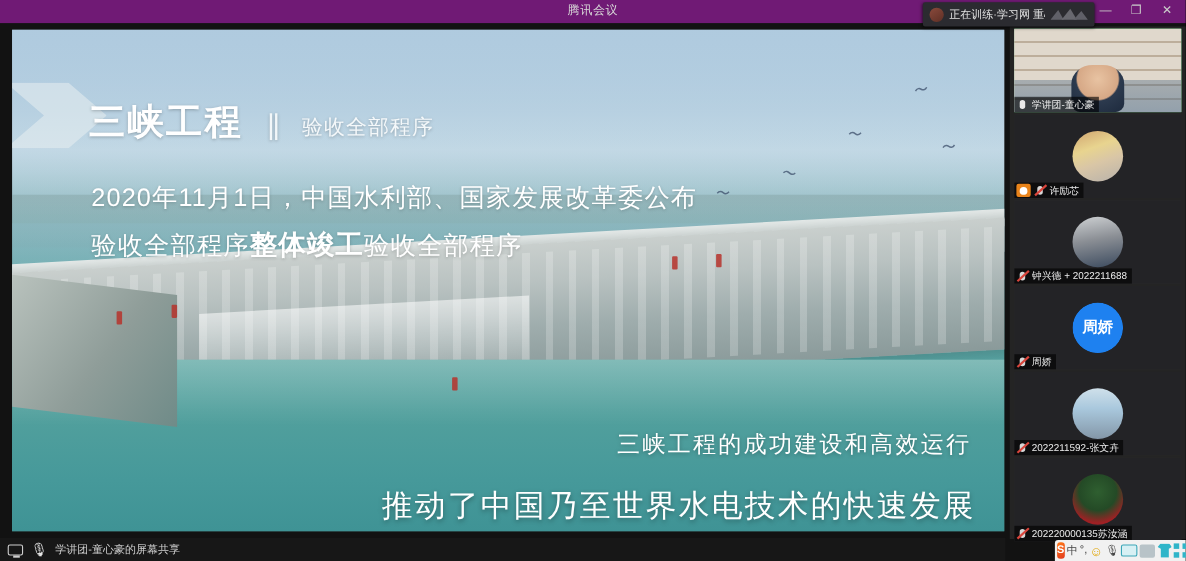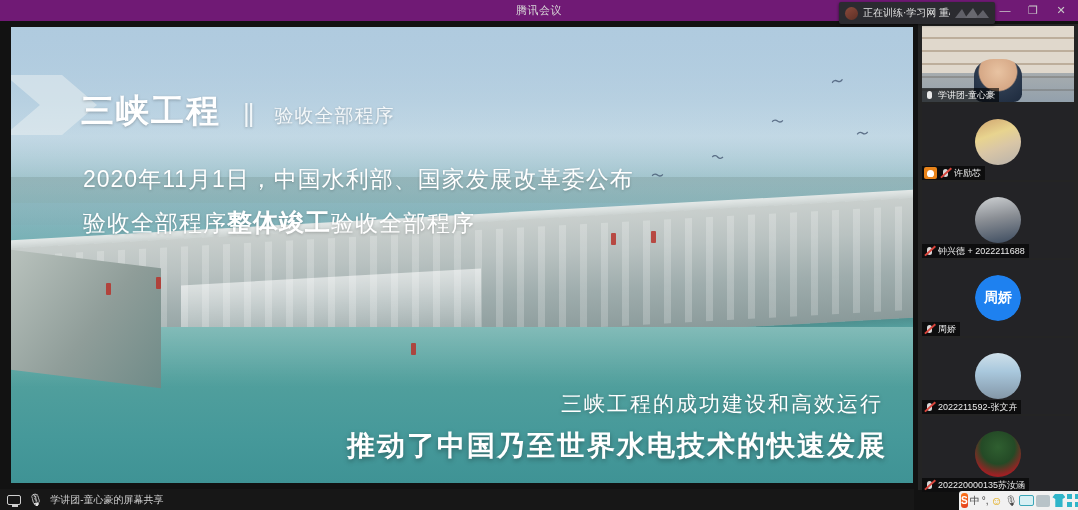--- a/index.html
+++ b/index.html
@@ -146,22 +146,22 @@
     font-size: 23px; color: #ffffff; letter-spacing: 1px;
     text-shadow: 0 1px 3px rgba(0,0,0,.22);
   }
   .s-line2 b { font-weight: 700; font-size: 25px; }
   .s-bottom1 {
     position: absolute; right: 30px; top: 363px;
     font-size: 21px; color: #ffffff; letter-spacing: 2px;
     text-shadow: 0 1px 4px rgba(0,0,0,.3);
   }
   .s-bottom2 {
-    position: absolute; right: 26px; top: 400px;
-    font-size: 28px; font-weight: 700; color: #ffffff; letter-spacing: 2px;
+    position: absolute; right: 26px; top: 414px;
+    font-size: 28px; font-weight: 400; color: #ffffff; letter-spacing: 2px;
     text-shadow: 0 2px 5px rgba(0,0,0,.35);
   }
 
   
   .sharebar {
     position: absolute; left: 0; top: 489px; width: 914px; height: 21px;
     background: #171717; display: flex; align-items: center; gap: 7px; padding-left: 7px;
   }
   .sb-icon { width: 13px; height: 12px; display: inline-block; flex: 0 0 auto; }
   .sb-screen {

